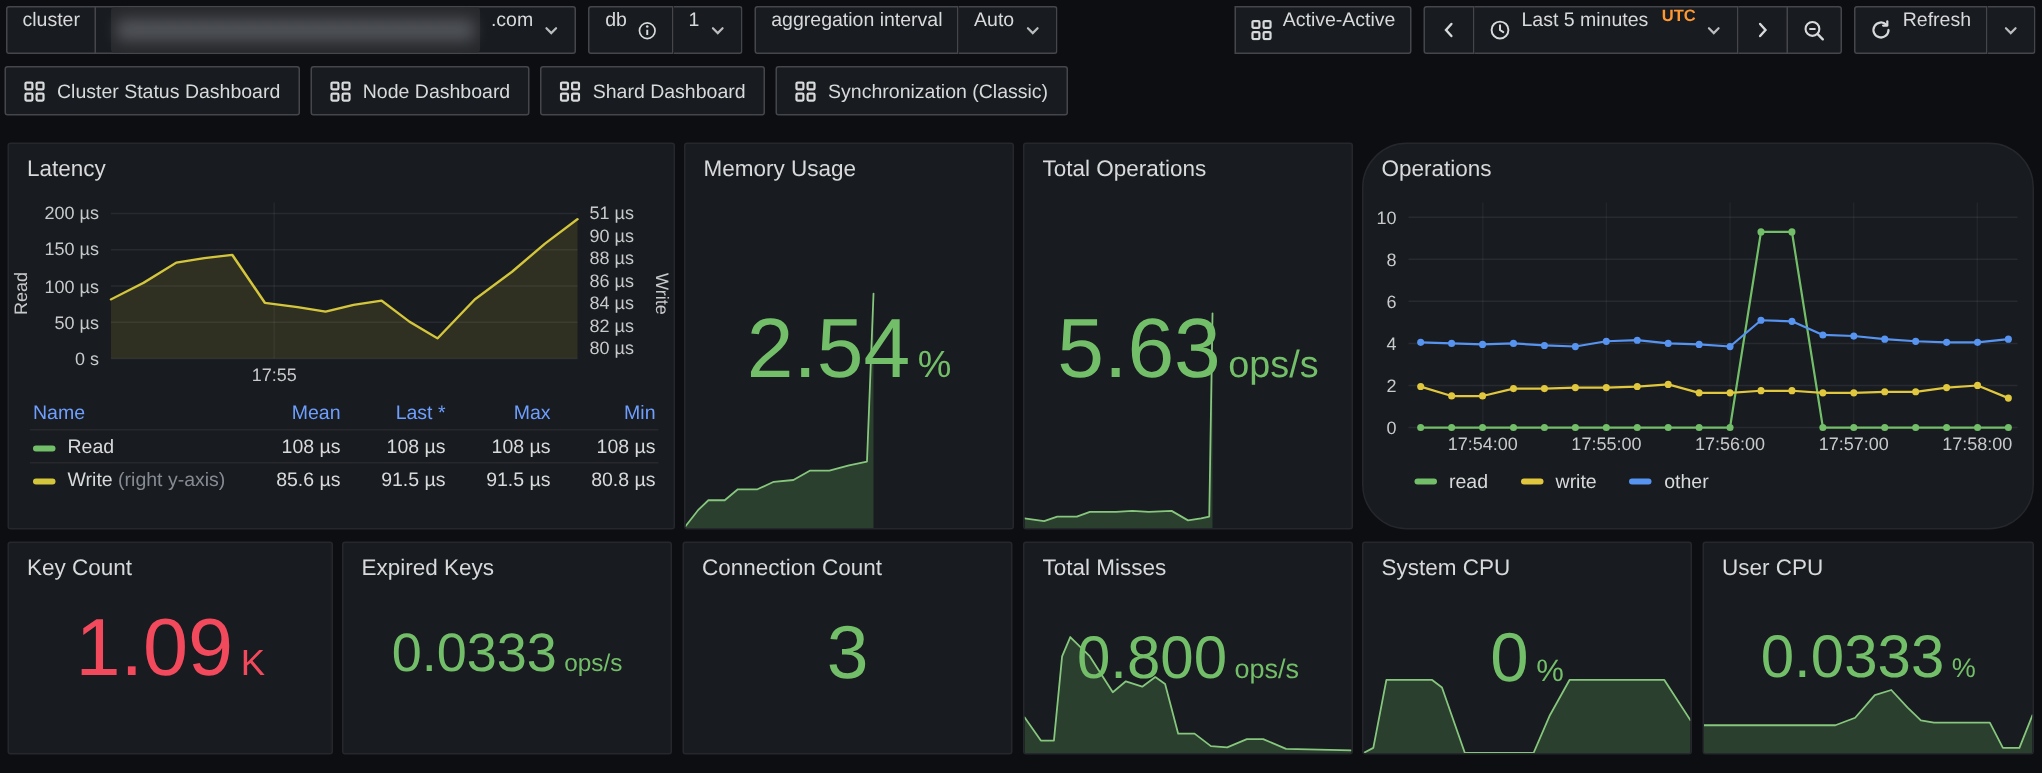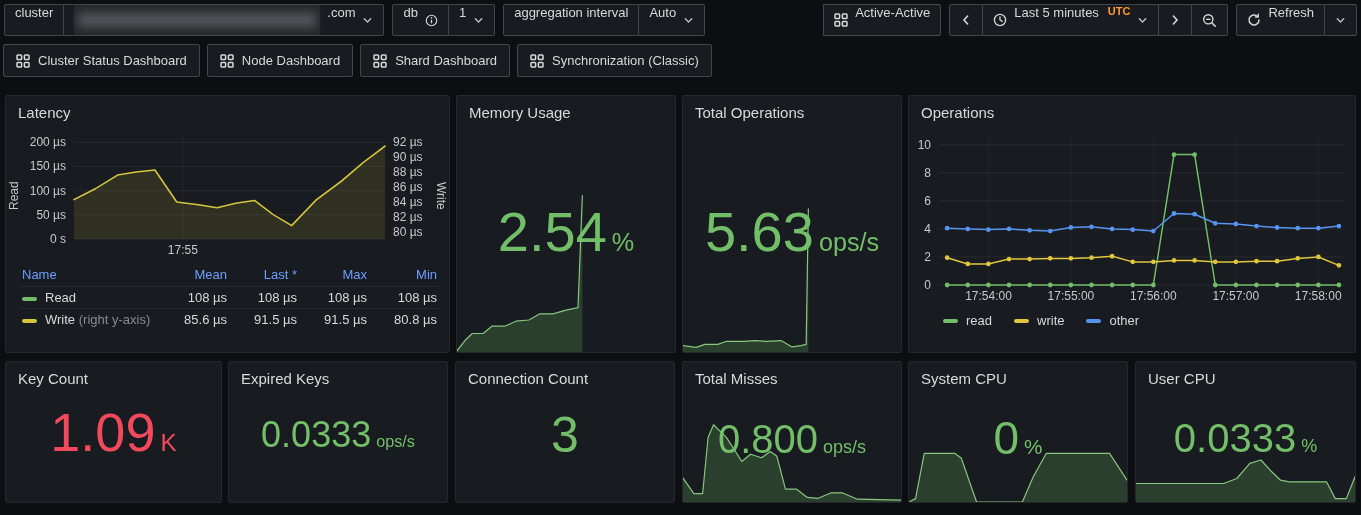--- a/index.html
+++ b/index.html
@@ -41,21 +41,21 @@
     position: absolute; background: #181b1f; border: 1px solid #25272d; border-radius: 2px;
     overflow: hidden;
   }
   .panel-title {
     position: relative; z-index: 3; padding: 8px 0 0 12px;
     font-size: 15px; font-weight: 500; color: #d8d9da; cursor: pointer; white-space: nowrap;
   }
   #p-latency    { left: 5px;    top: 0;     width: 445px; height: 258px; }
   #p-memory     { left: 456px;  top: 0;     width: 220px; height: 258px; }
   #p-totalops   { left: 682px;  top: 0;     width: 220px; height: 258px; }
-  #p-operations { left: 908px;  top: 0;     width: 448px; height: 258px; }
+  #p-operations { left: 908px;  top: 0;     width: 448px; height: 258px; border-radius: 30px; }
   #p-keycount   { left: 5px;    top: 266px; width: 217px; height: 142px; }
   #p-expired    { left: 228px;  top: 266px; width: 220px; height: 142px; }
   #p-connection { left: 455px;  top: 266px; width: 220px; height: 142px; }
   #p-misses     { left: 682px;  top: 266px; width: 220px; height: 142px; }
   #p-syscpu     { left: 908px;  top: 266px; width: 220px; height: 142px; }
   #p-usercpu    { left: 1135px; top: 266px; width: 221px; height: 142px; }
   
   .chart-row { display: flex; margin-top: 14px; }
   .rot-label {
     width: 16px; display: flex; align-items: center; justify-content: center;
@@ -318,21 +318,21 @@
             <line x1="0" y1="7.255813953488371" x2="270" y2="7.255813953488371" stroke="rgba(204,204,220,0.09)" stroke-width="1"></line>
             <line x1="94.5" y1="0" x2="94.5" y2="104" stroke="rgba(204,204,220,0.06)" stroke-width="1"></line>
             <polygon points="0,104 0.0,64.6 18.9,53.5 37.8,40.1 54.0,37.1 70.2,34.9 89.1,66.9 108.0,69.8 124.2,72.8 140.4,68.3 156.6,65.4 172.8,79.5 189.0,90.6 210.6,64.6 232.2,46.1 251.1,27.5 270.0,11.1 270,104" fill="rgba(212,198,60,0.12)"></polygon>
             <polyline points="0.0,64.6 18.9,53.5 37.8,40.1 54.0,37.1 70.2,34.9 89.1,66.9 108.0,69.8 124.2,72.8 140.4,68.3 156.6,65.4 172.8,79.5 189.0,90.6 210.6,64.6 232.2,46.1 251.1,27.5 270.0,11.1" fill="none" stroke="#d4c63c" stroke-width="1.5" stroke-linejoin="round" stroke-linecap="round"></polyline>
           </svg>
         <div class="xaxis">
             <span style="left: 35%;">17:55</span>
           </div>
       </div>
       <div class="yaxis yaxis-r">
-          <span style="top: 7.14286%;">92 µs</span>
+          <span style="top: 7.14286%;">51 µs</span>
           <span style="top: 21.4286%;">90 µs</span>
           <span style="top: 35.7143%;">88 µs</span>
           <span style="top: 50%;">86 µs</span>
           <span style="top: 64.2857%;">84 µs</span>
           <span style="top: 78.5714%;">82 µs</span>
           <span style="top: 92.8571%;">80 µs</span>
         </div>
       <div class="rot-label">Write</div>
     </div>
     <table class="legend-table">

